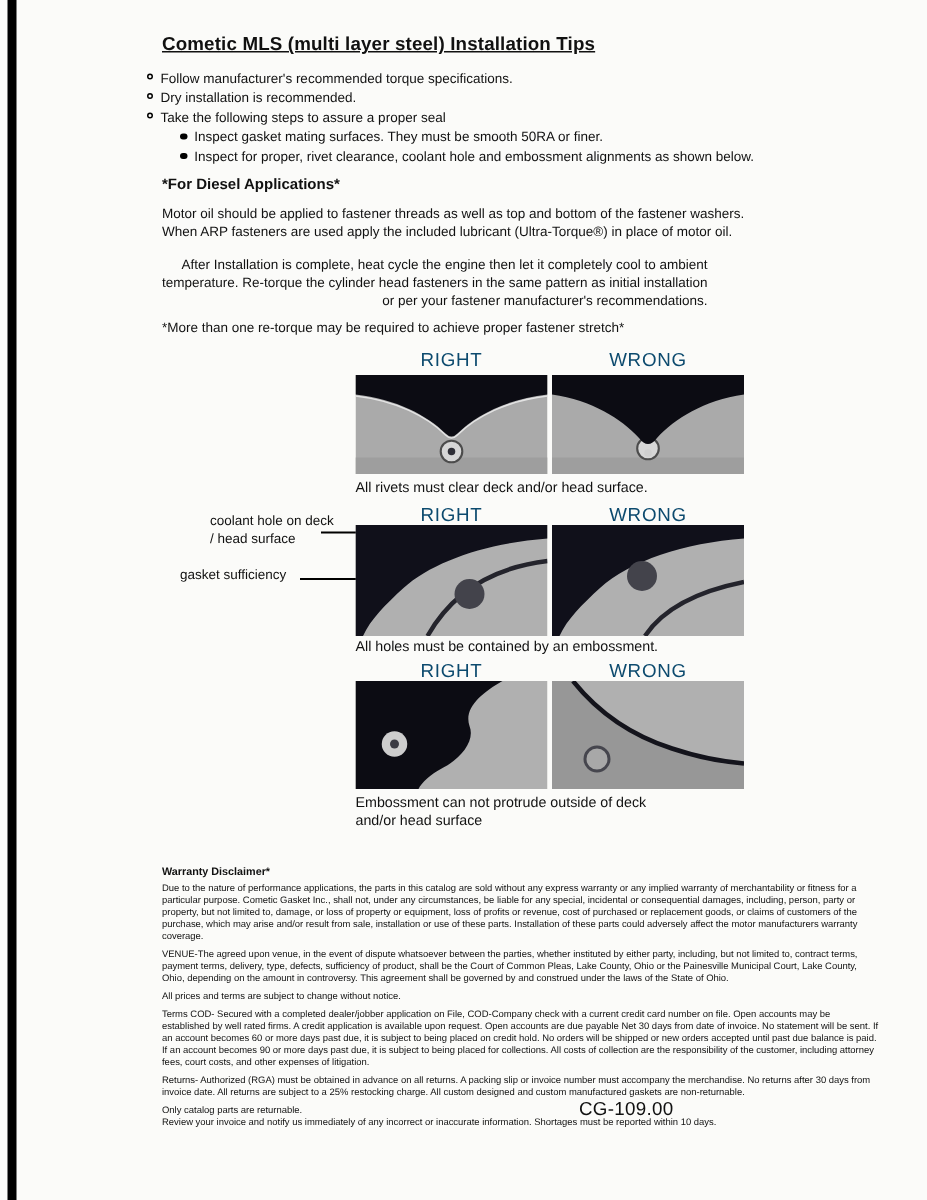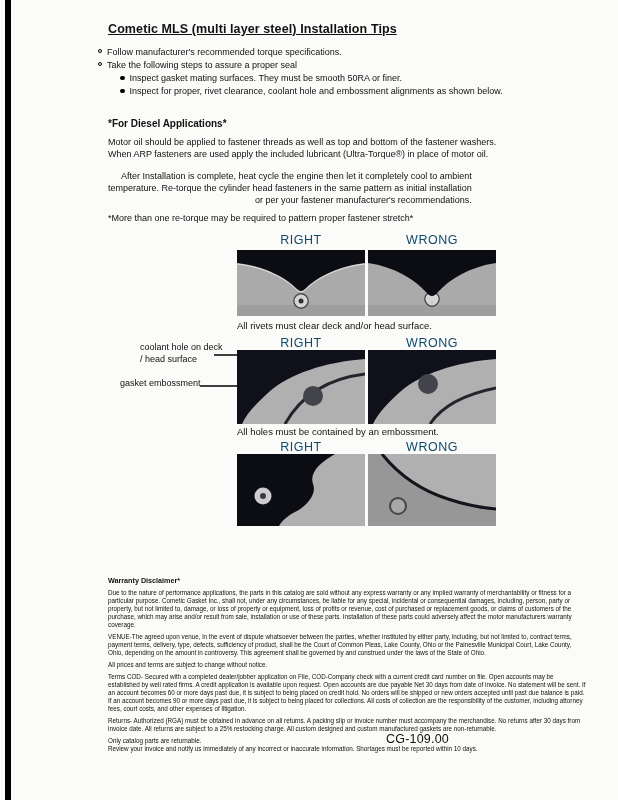--- a/index.html
+++ b/index.html
@@ -52,20 +52,23 @@
 
 <div class="edge-bar"></div>
 
 <div class="abs doc-title" style="left:108px; top:22px;">Cometic MLS (multi layer steel) Installation Tips</div>
 
 <div class="abs tips" style="left:98px; top:46px;">
   <div class="tip">
     <span class="bullet-circle"></span><span>Follow manufacturer's recommended torque specifications.</span>
   </div>
   <div class="tip">
+    <span class="bullet-circle"></span><span>Dry installation is recommended.</span>
+  </div>
+  <div class="tip">
     <span class="bullet-circle"></span><span>Take the following steps to assure a proper seal</span>
   </div>
   <div class="tip sub">
     <span class="bullet-dot"></span><span>Inspect gasket mating surfaces.  They must be smooth 50RA or finer.</span>
   </div>
   <div class="tip sub">
     <span class="bullet-dot"></span><span>Inspect for proper, rivet clearance, coolant hole and embossment alignments as shown below.</span>
   </div>
 </div>
 
@@ -75,21 +78,21 @@
   <div>Motor oil should be applied to fastener threads as well as top and bottom of the fastener washers.</div>
   <div>When ARP fasteners are used apply the included lubricant (Ultra-Torque®) in place of motor oil.</div>
 </div>
 
 <div class="abs para" style="left:108px; top:170px;text-align:right;">
   <div>After Installation is complete, heat cycle the engine then let it completely cool to ambient</div>
   <div>temperature. Re-torque the cylinder head fasteners in the same pattern as initial installation</div>
   <div>or per your fastener manufacturer's recommendations.</div>
 </div>
 
-<div class="abs note" style="left:108px; top:213px;">*More than one re-torque may be required to pattern proper fastener stretch*</div>
+<div class="abs note" style="left:108px; top:213px;">*More than one re-torque may be required to achieve proper fastener stretch*</div>
 
 <div class="abs diagrams">
 
   <div class="dg-label" style="left:237px; top:5px;">RIGHT</div>
   <div class="dg-label" style="left:368px; top:5px;">WRONG</div>
 
   <svg class="dg-panel" style="left:237px; top:22px;" width="128" height="66" viewBox="0 0 128 66">
     <rect width="128" height="66" fill="#aaaaaa"></rect>
     <rect y="55" width="128" height="11" fill="#9e9e9e"></rect>
     <path d="M0,0 H128 V13 C101,16 80,27 68,39 Q64,43 60,39 C48,27 27,16 0,13 Z" fill="#0c0c13"></path>
@@ -110,21 +113,21 @@
 
   <div class="dg-label" style="left:237px; top:108px;">RIGHT</div>
   <div class="dg-label" style="left:368px; top:108px;">WRONG</div>
 
   <div class="callout" style="left:140px; top:114px; width:84px;">coolant hole on deck / head surface</div>
   <svg class="arrow" style="left:214px; top:121px;" width="46" height="12" viewBox="0 0 46 12">
     <line x1="0" y1="6" x2="38" y2="6" stroke="#000" stroke-width="1.3"></line>
     <polygon points="38,2 46,6 38,10" fill="#000"></polygon>
   </svg>
 
-  <div class="callout" style="left:120px; top:150px; width:90px;">gasket embossment</div>
+  <div class="callout" style="left:120px; top:150px; width:90px;">gasket sufficiency</div>
   <svg class="arrow" style="left:200px; top:152px;" width="46" height="12" viewBox="0 0 46 12">
     <line x1="0" y1="6" x2="38" y2="6" stroke="#000" stroke-width="1.3"></line>
     <polygon points="38,2 46,6 38,10" fill="#000"></polygon>
   </svg>
 
   <svg class="dg-panel" style="left:237px; top:122px;" width="128" height="74" viewBox="0 0 128 74">
     <rect width="128" height="74" fill="#b0b0b0"></rect>
     <path d="M0,0 H128 V9 C88,12 52,24 32,42 C20,53 10,63 5,74 H0 Z" fill="#10101a"></path>
     <path d="M128,24 C95,28 66,42 48,74" fill="none" stroke="#24242c" stroke-width="3"></path>
     <circle cx="76" cy="46" r="10" fill="#43434b"></circle>
@@ -149,20 +152,21 @@
     <circle cx="26" cy="42" r="3" fill="#3b3b43"></circle>
   </svg>
 
   <svg class="dg-panel" style="left:368px; top:226px;" width="128" height="72" viewBox="0 0 128 72">
     <rect width="128" height="72" fill="#b0b0b0"></rect>
     <path d="M14,0 C30,20 52,36 80,45 C98,51 116,54 128,55 L128,72 L0,72 L0,0 Z" fill="#979797"></path>
     <path d="M14,0 C30,20 52,36 80,45 C98,51 116,54 128,55" fill="none" stroke="#14141c" stroke-width="3"></path>
     <circle cx="30" cy="52" r="8" fill="#a8a8a8" stroke="#46464e" stroke-width="2"></circle>
   </svg>
 
+  <div class="dg-caption" style="left:237px; top:302px; width:218px;">Embossment can not protrude outside of deck and/or head surface</div>
 </div>
 
 <div class="abs warranty">
   <div class="w-head">Warranty Disclaimer*</div>
   <p class="w-para">Due to the nature of performance applications, the parts in this catalog are sold without any express warranty or any implied warranty of merchantability or fitness for a particular purpose.  Cometic Gasket Inc., shall not, under any circumstances, be liable for any special, incidental or consequential damages, including, person, party or property, but not limited to, damage, or loss of property or equipment, loss of profits or revenue, cost of purchased or replacement goods, or claims of customers of the purchase, which may arise and/or result from sale, installation or use of these parts.  Installation of these parts could adversely affect the motor manufacturers warranty coverage.</p>
   <p class="w-para">VENUE-The agreed upon venue, in the event of dispute whatsoever between the parties, whether instituted by either party, including, but not limited to, contract terms, payment terms, delivery, type, defects, sufficiency of product, shall be the Court of Common Pleas, Lake County, Ohio or the Painesville Municipal Court, Lake County, Ohio, depending on the amount in controversy. This agreement shall be governed by and construed under the laws of the State of Ohio.</p>
   <p class="w-para">All prices and terms are subject to change without notice.</p>
   <p class="w-para">Terms COD- Secured with a completed dealer/jobber application on File, COD-Company check with a current credit card number on file.  Open accounts may be established by well rated firms.  A credit application is available upon request.  Open accounts are due payable Net 30 days from date of invoice.  No statement will be sent.  If an account becomes 60 or more days past due, it is subject to being placed on credit hold.  No orders will be shipped or new orders accepted until past due balance is paid.  If an account becomes 90 or more days past due, it is subject to being placed for collections.  All costs of collection are the responsibility of the customer, including attorney fees, court costs, and other expenses of litigation.</p>
   <p class="w-para">Returns- Authorized (RGA) must be obtained in advance on all returns.  A packing slip or invoice number must accompany the merchandise.  No returns after 30 days from invoice date.  All returns are subject to a 25% restocking charge.  All custom designed and custom manufactured gaskets are non-returnable.</p>
   <p class="w-para tight">Only catalog parts are returnable.</p>

